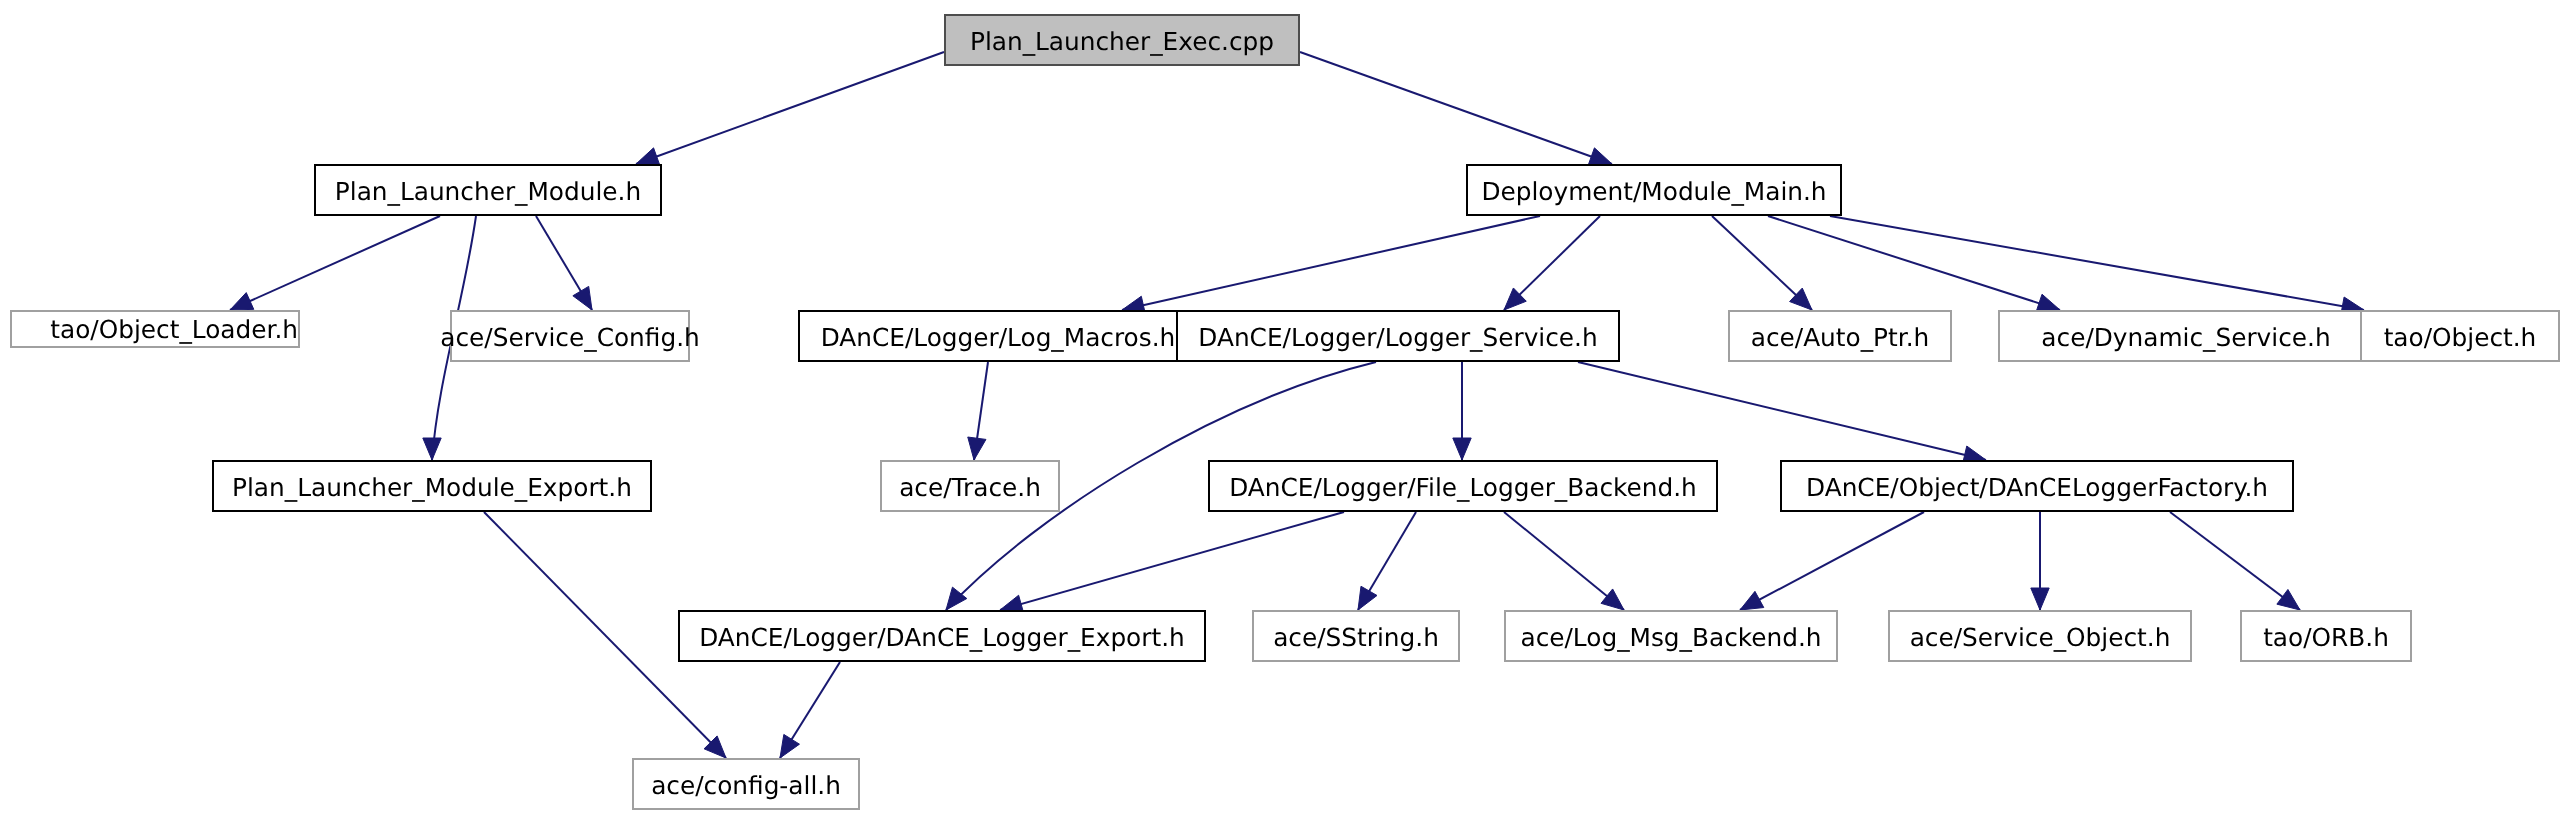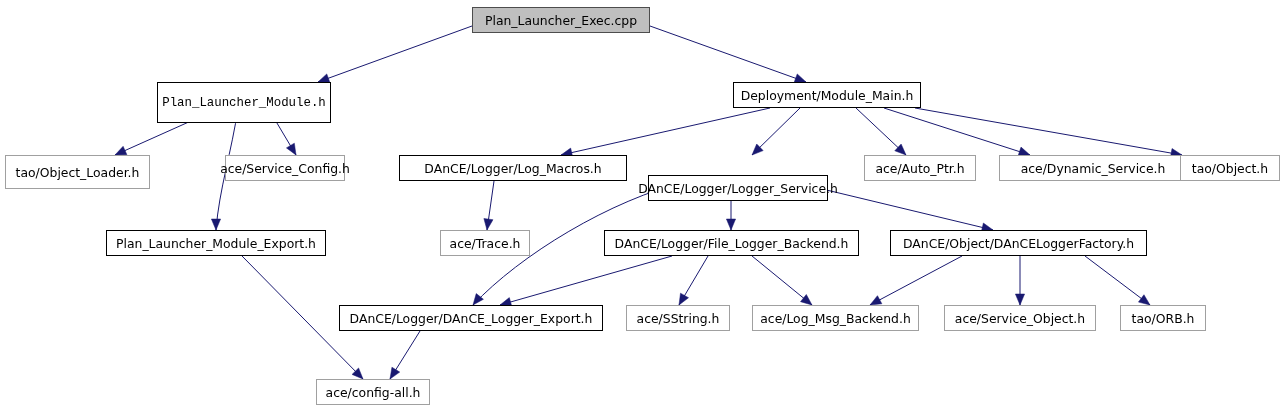--- a/index.html
+++ b/index.html
@@ -103,36 +103,36 @@
       </g>
       <g>
         <path d="M420,331 L390,379" fill="none" stroke="#191970" stroke-width="1"></path>
         <polygon points="390,379 391.91999999999996,367.212 399.74,372.08799999999997" fill="#191970" stroke="#191970" stroke-width="0.5"></polygon>
       </g>
     </svg>
   <div id="nodes">
       <div class="node root" style="left: 472px; top: 7px; width: 178px; height: 26px;">
         <span>Plan_Launcher_Exec.cpp</span>
       </div>
-      <div class="node dark" style="left: 157px; top: 82px; width: 174px; height: 41px; font-family: Liberation Mono, monospace;">
+      <div class="node dark" style="left: 157px; top: 82px; width: 174px; height: 26px;">
         <span>Plan_Launcher_Module.h</span>
       </div>
       <div class="node dark" style="left: 733px; top: 82px; width: 188px; height: 26px; text-align: right;">
         <span>Deployment/Module_Main.h</span>
       </div>
-      <div class="node " style="left: 5px; top: 155px; width: 145px; height: 34px;">
+      <div class="node " style="left: 5px; top: 155px; width: 145px; height: 19px; justify-content: flex-end;">
         <span>tao/Object_Loader.h</span>
       </div>
       <div class="node " style="left: 225px; top: 155px; width: 120px; height: 26px;">
         <span>ace/Service_Config.h</span>
       </div>
-      <div class="node dark" style="left: 399px; top: 155px; width: 228px; height: 26px;">
+      <div class="node dark" style="left: 399px; top: 155px; width: 200px; height: 26px;">
         <span>DAnCE/Logger/Log_Macros.h</span>
       </div>
-      <div class="node dark" style="left: 648px; top: 155px; width: 180px; height: 26px; margin-top: 20px;">
+      <div class="node dark" style="left: 588px; top: 155px; width: 222px; height: 26px;">
         <span>DAnCE/Logger/Logger_Service.h</span>
       </div>
       <div class="node " style="left: 864px; top: 155px; width: 112px; height: 26px;">
         <span>ace/Auto_Ptr.h</span>
       </div>
       <div class="node " style="left: 999px; top: 155px; width: 188px; height: 26px;">
         <span>ace/Dynamic_Service.h</span>
       </div>
       <div class="node " style="left: 1180px; top: 155px; width: 100px; height: 26px;">
         <span>tao/Object.h</span>

